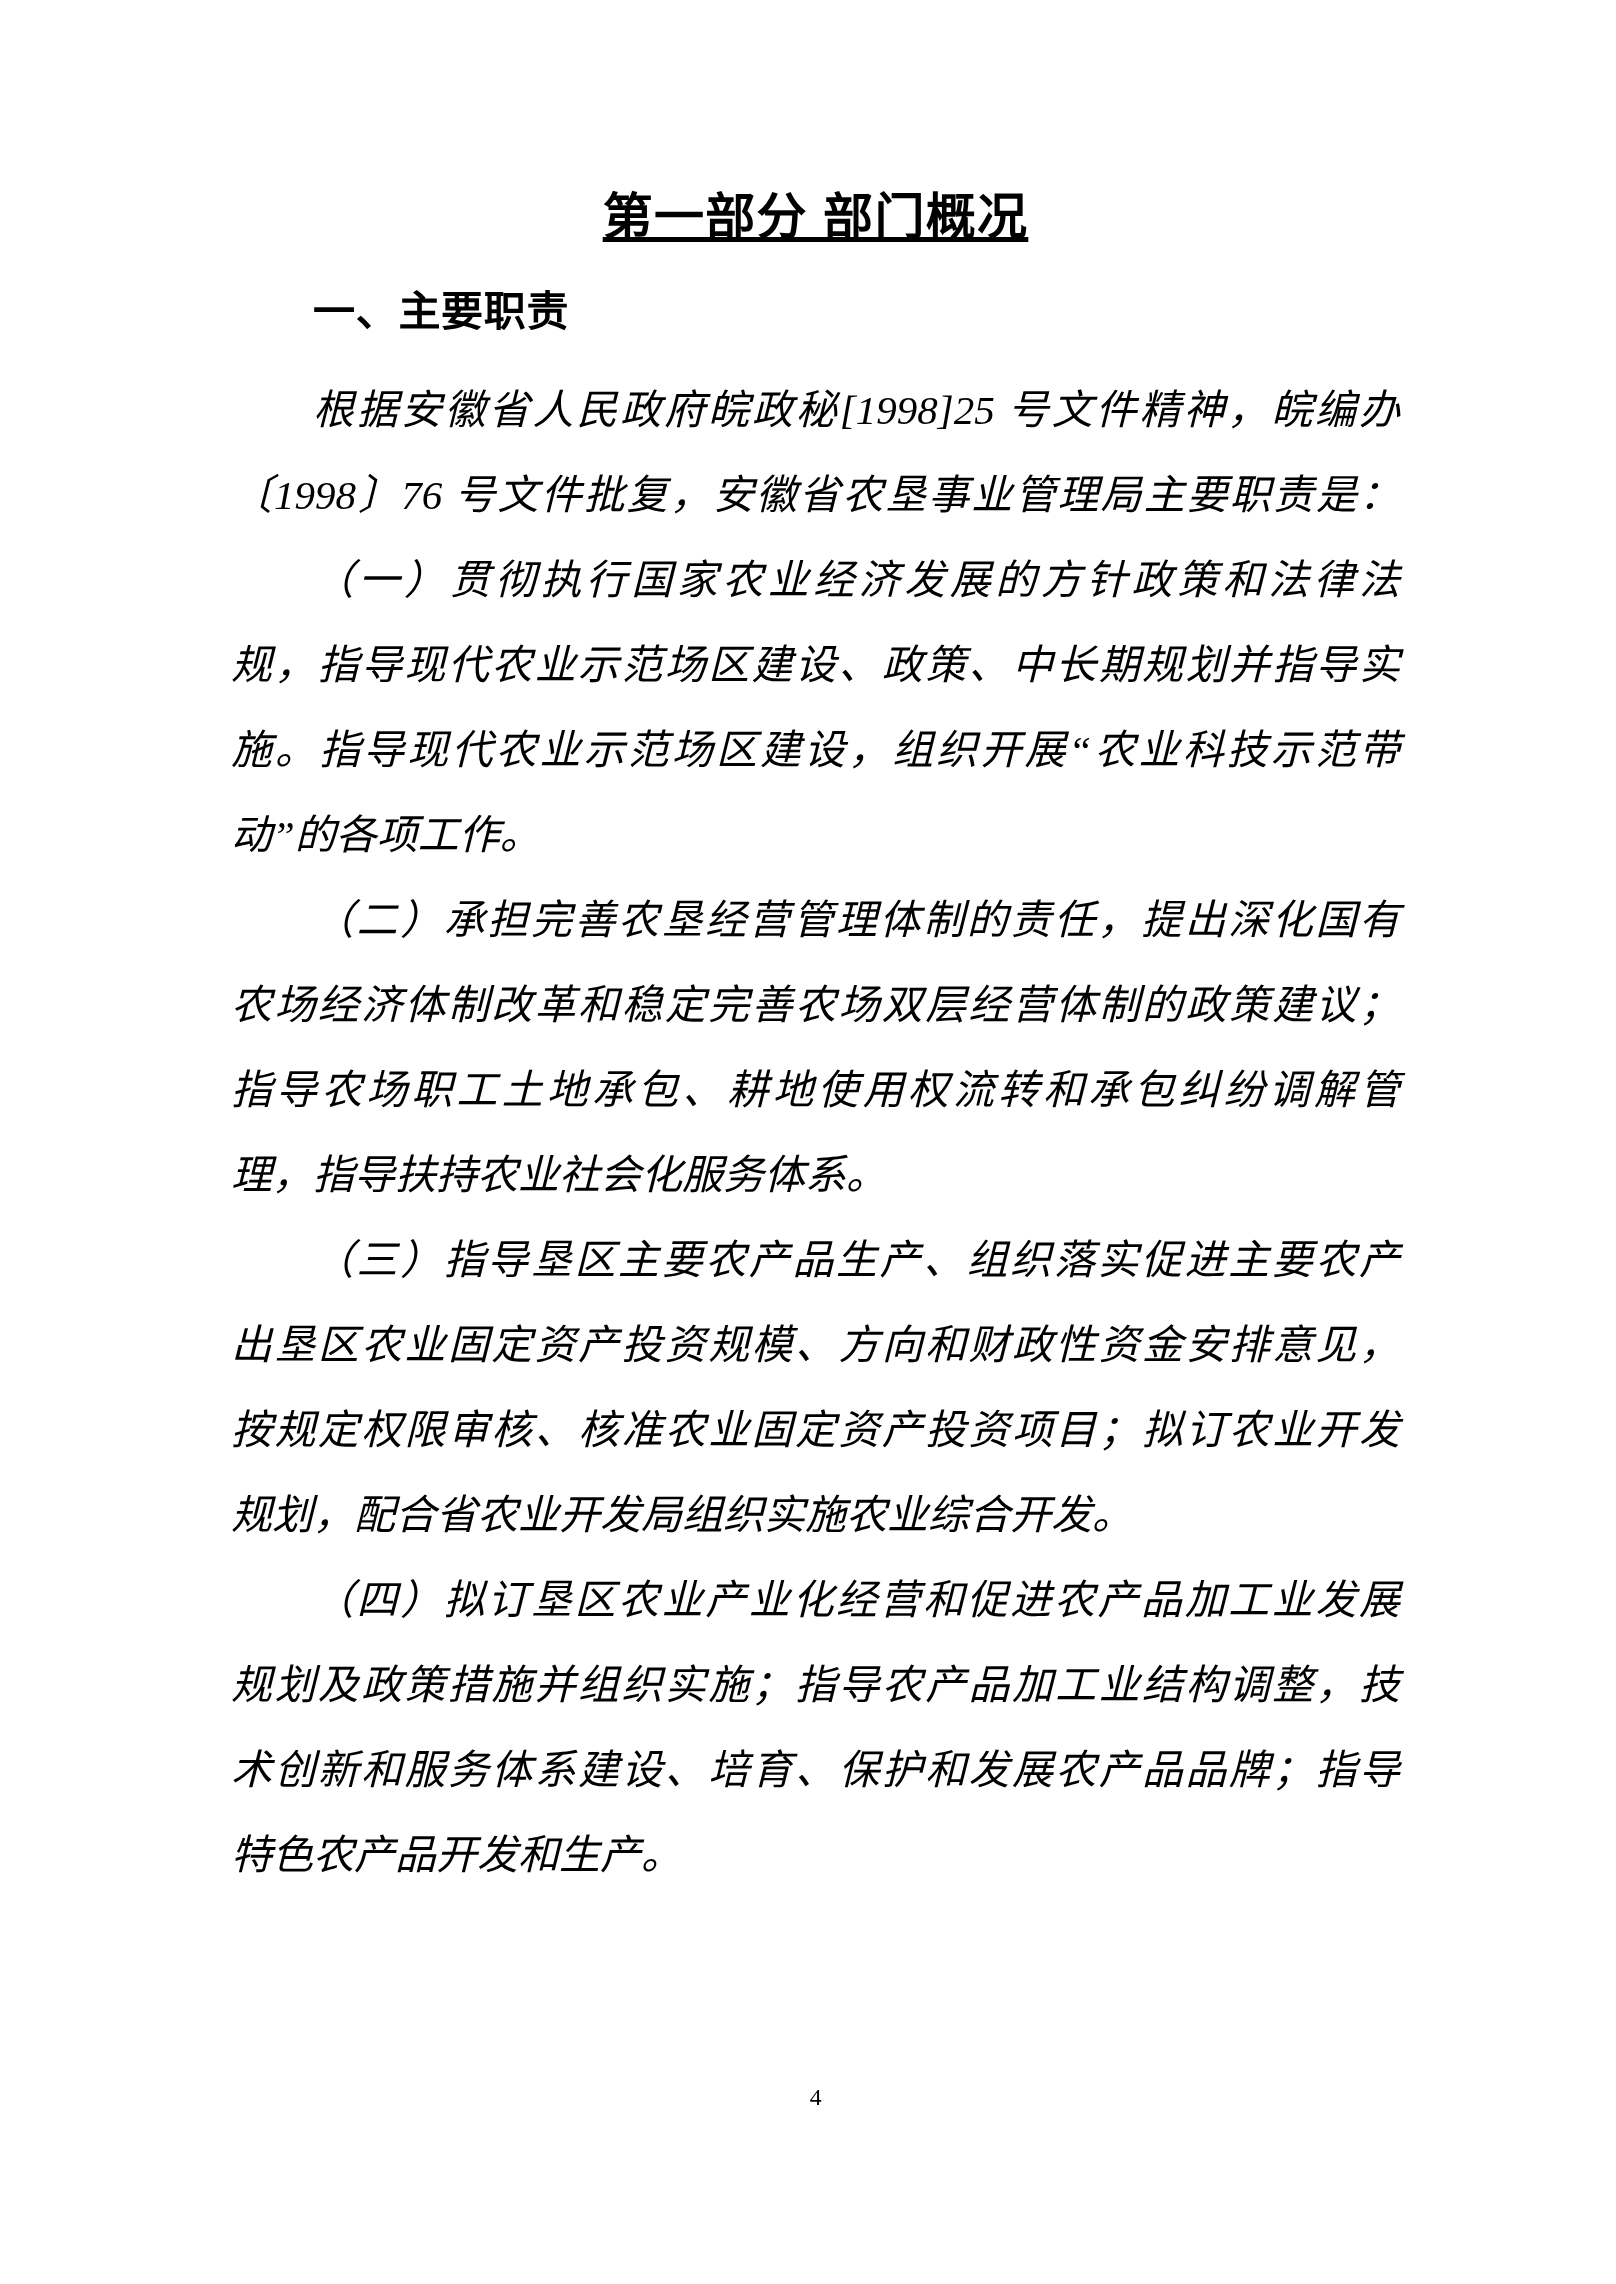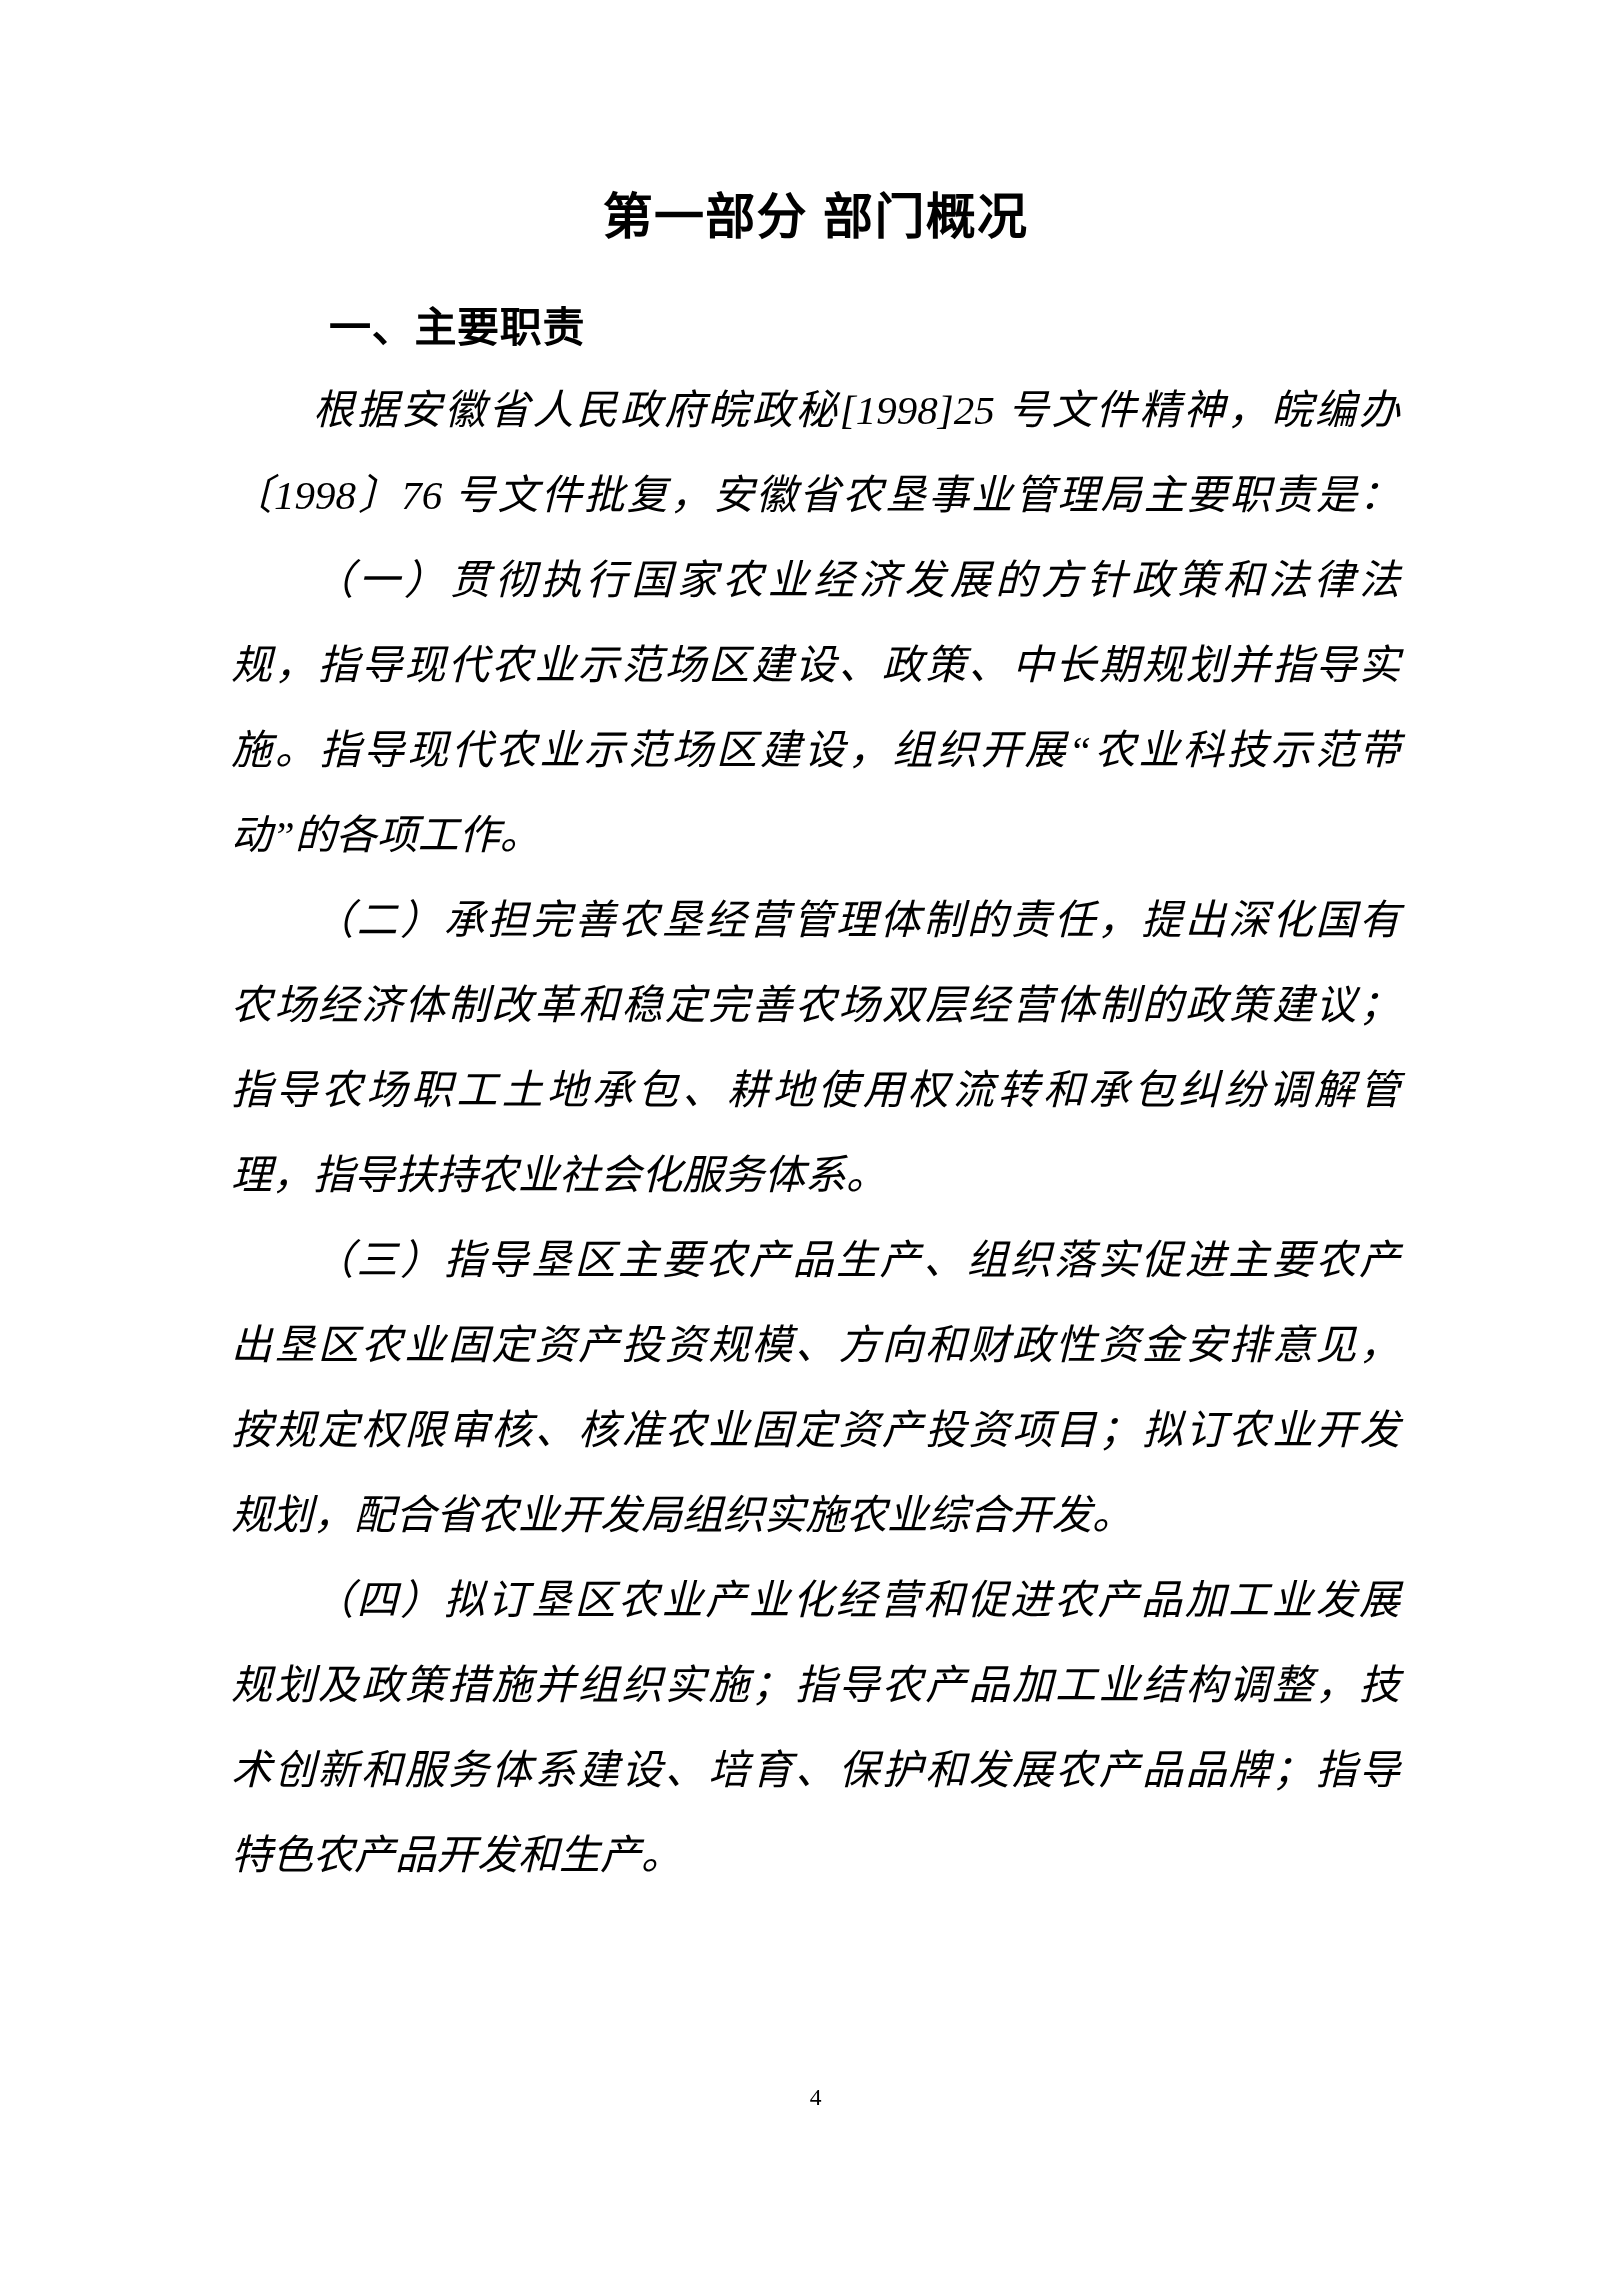--- a/index.html
+++ b/index.html
@@ -21,26 +21,27 @@
     top: 188px;
     width: 1169px;
     margin: 0;
     font-family: "Liberation Sans", "DejaVu Sans", sans-serif;
     font-weight: bold;
     font-size: 50px;
     line-height: 59px;
     text-align: center;
     letter-spacing: 1.3px;
     white-space: pre;
+    text-decoration: underline;
   }
   .section-heading {
     position: absolute;
     left: 313px;
     top: 288px;
-    margin: 16px;
+    margin: 0;
     font-family: "Liberation Sans", "DejaVu Sans", sans-serif;
     font-weight: bold;
     font-size: 42px;
     line-height: 47px;
     letter-spacing: 0.7px;
   }
   .body-lines {
     position: absolute;
     left: 231px;
     top: 368px;

